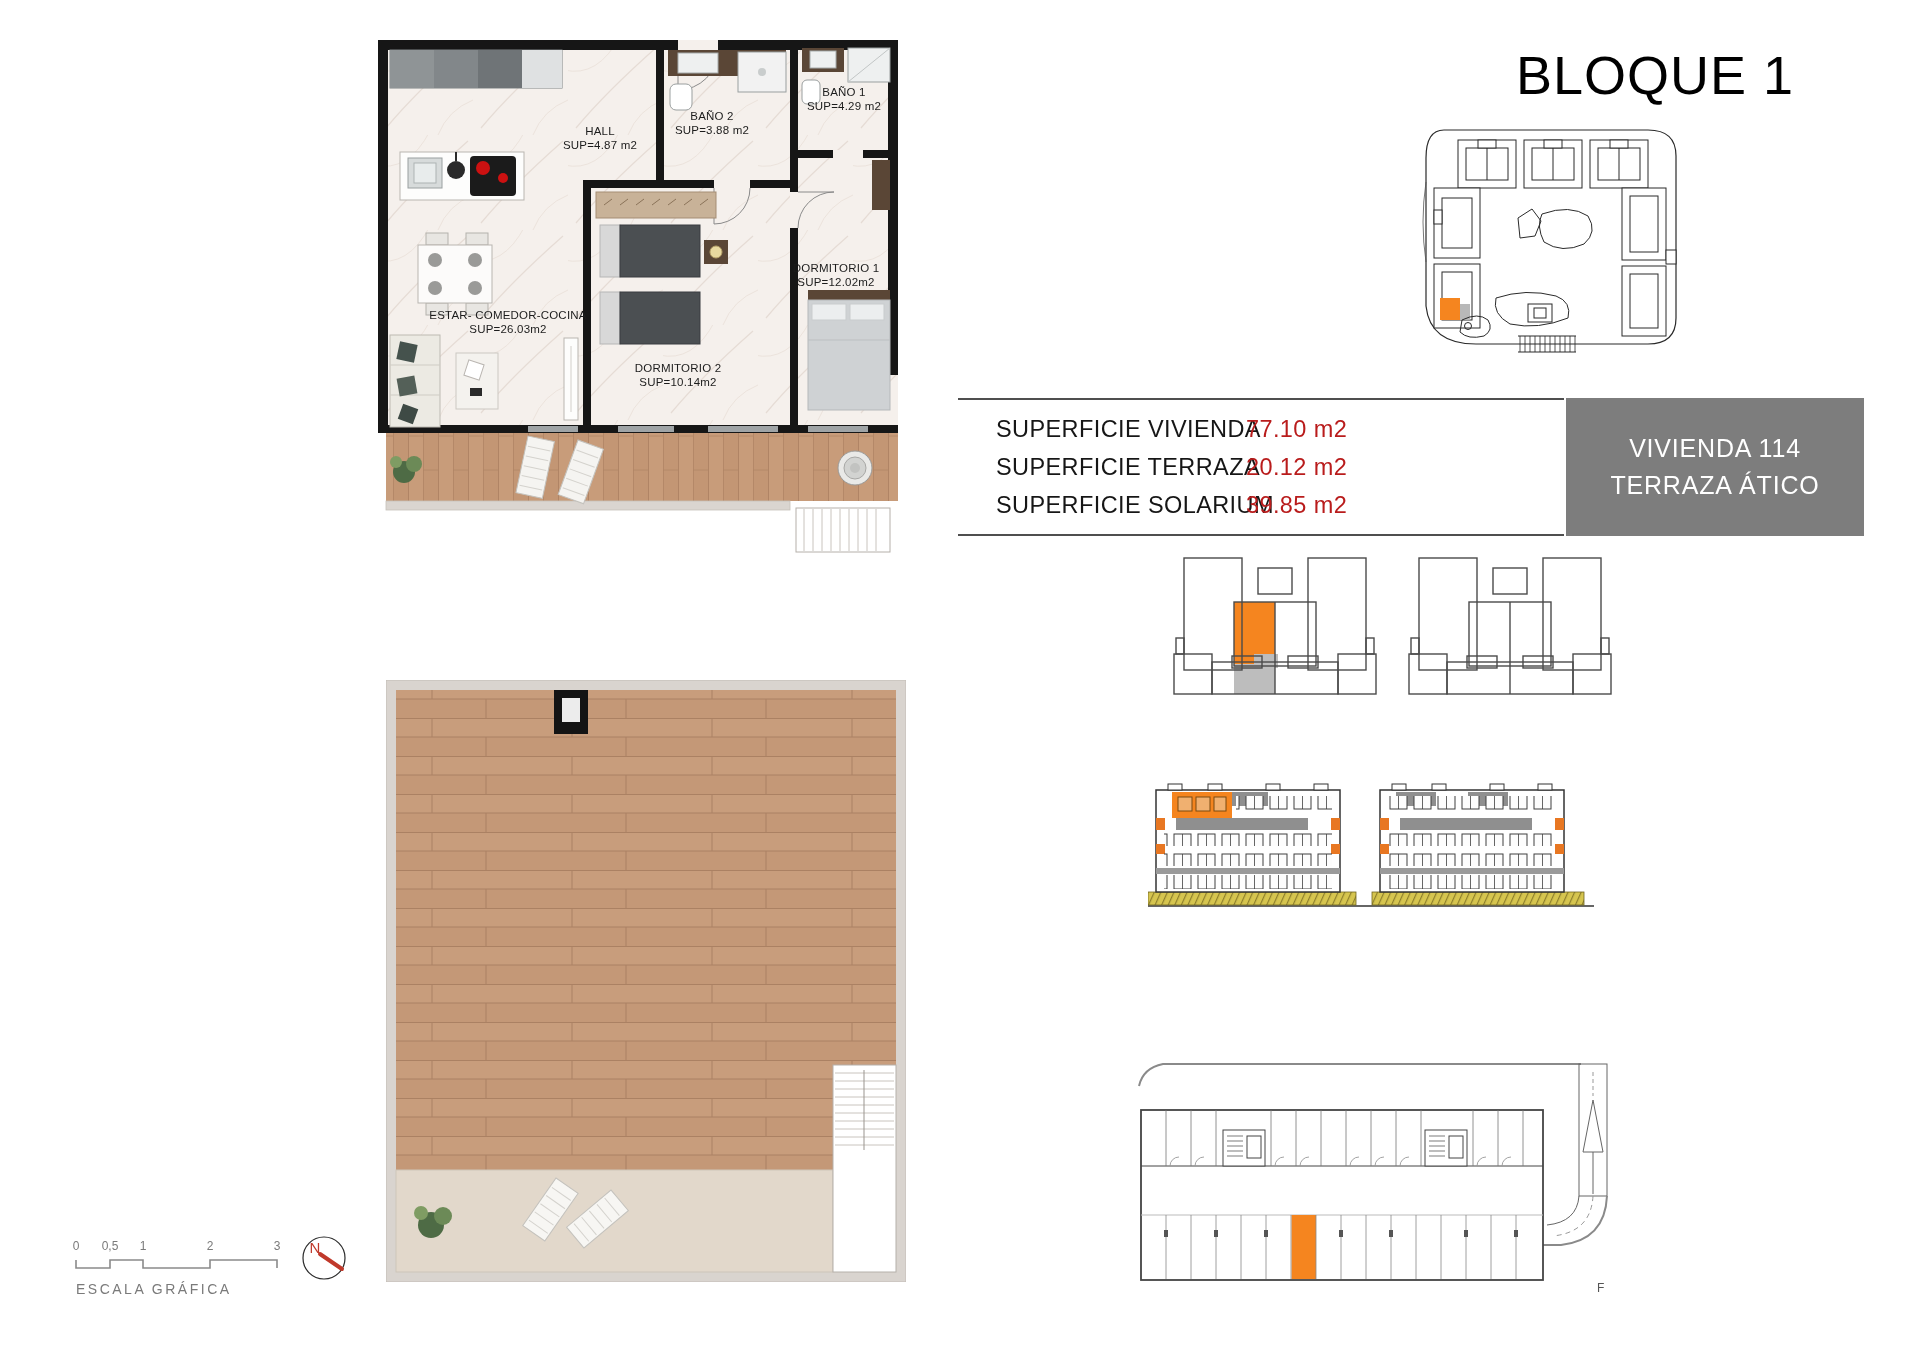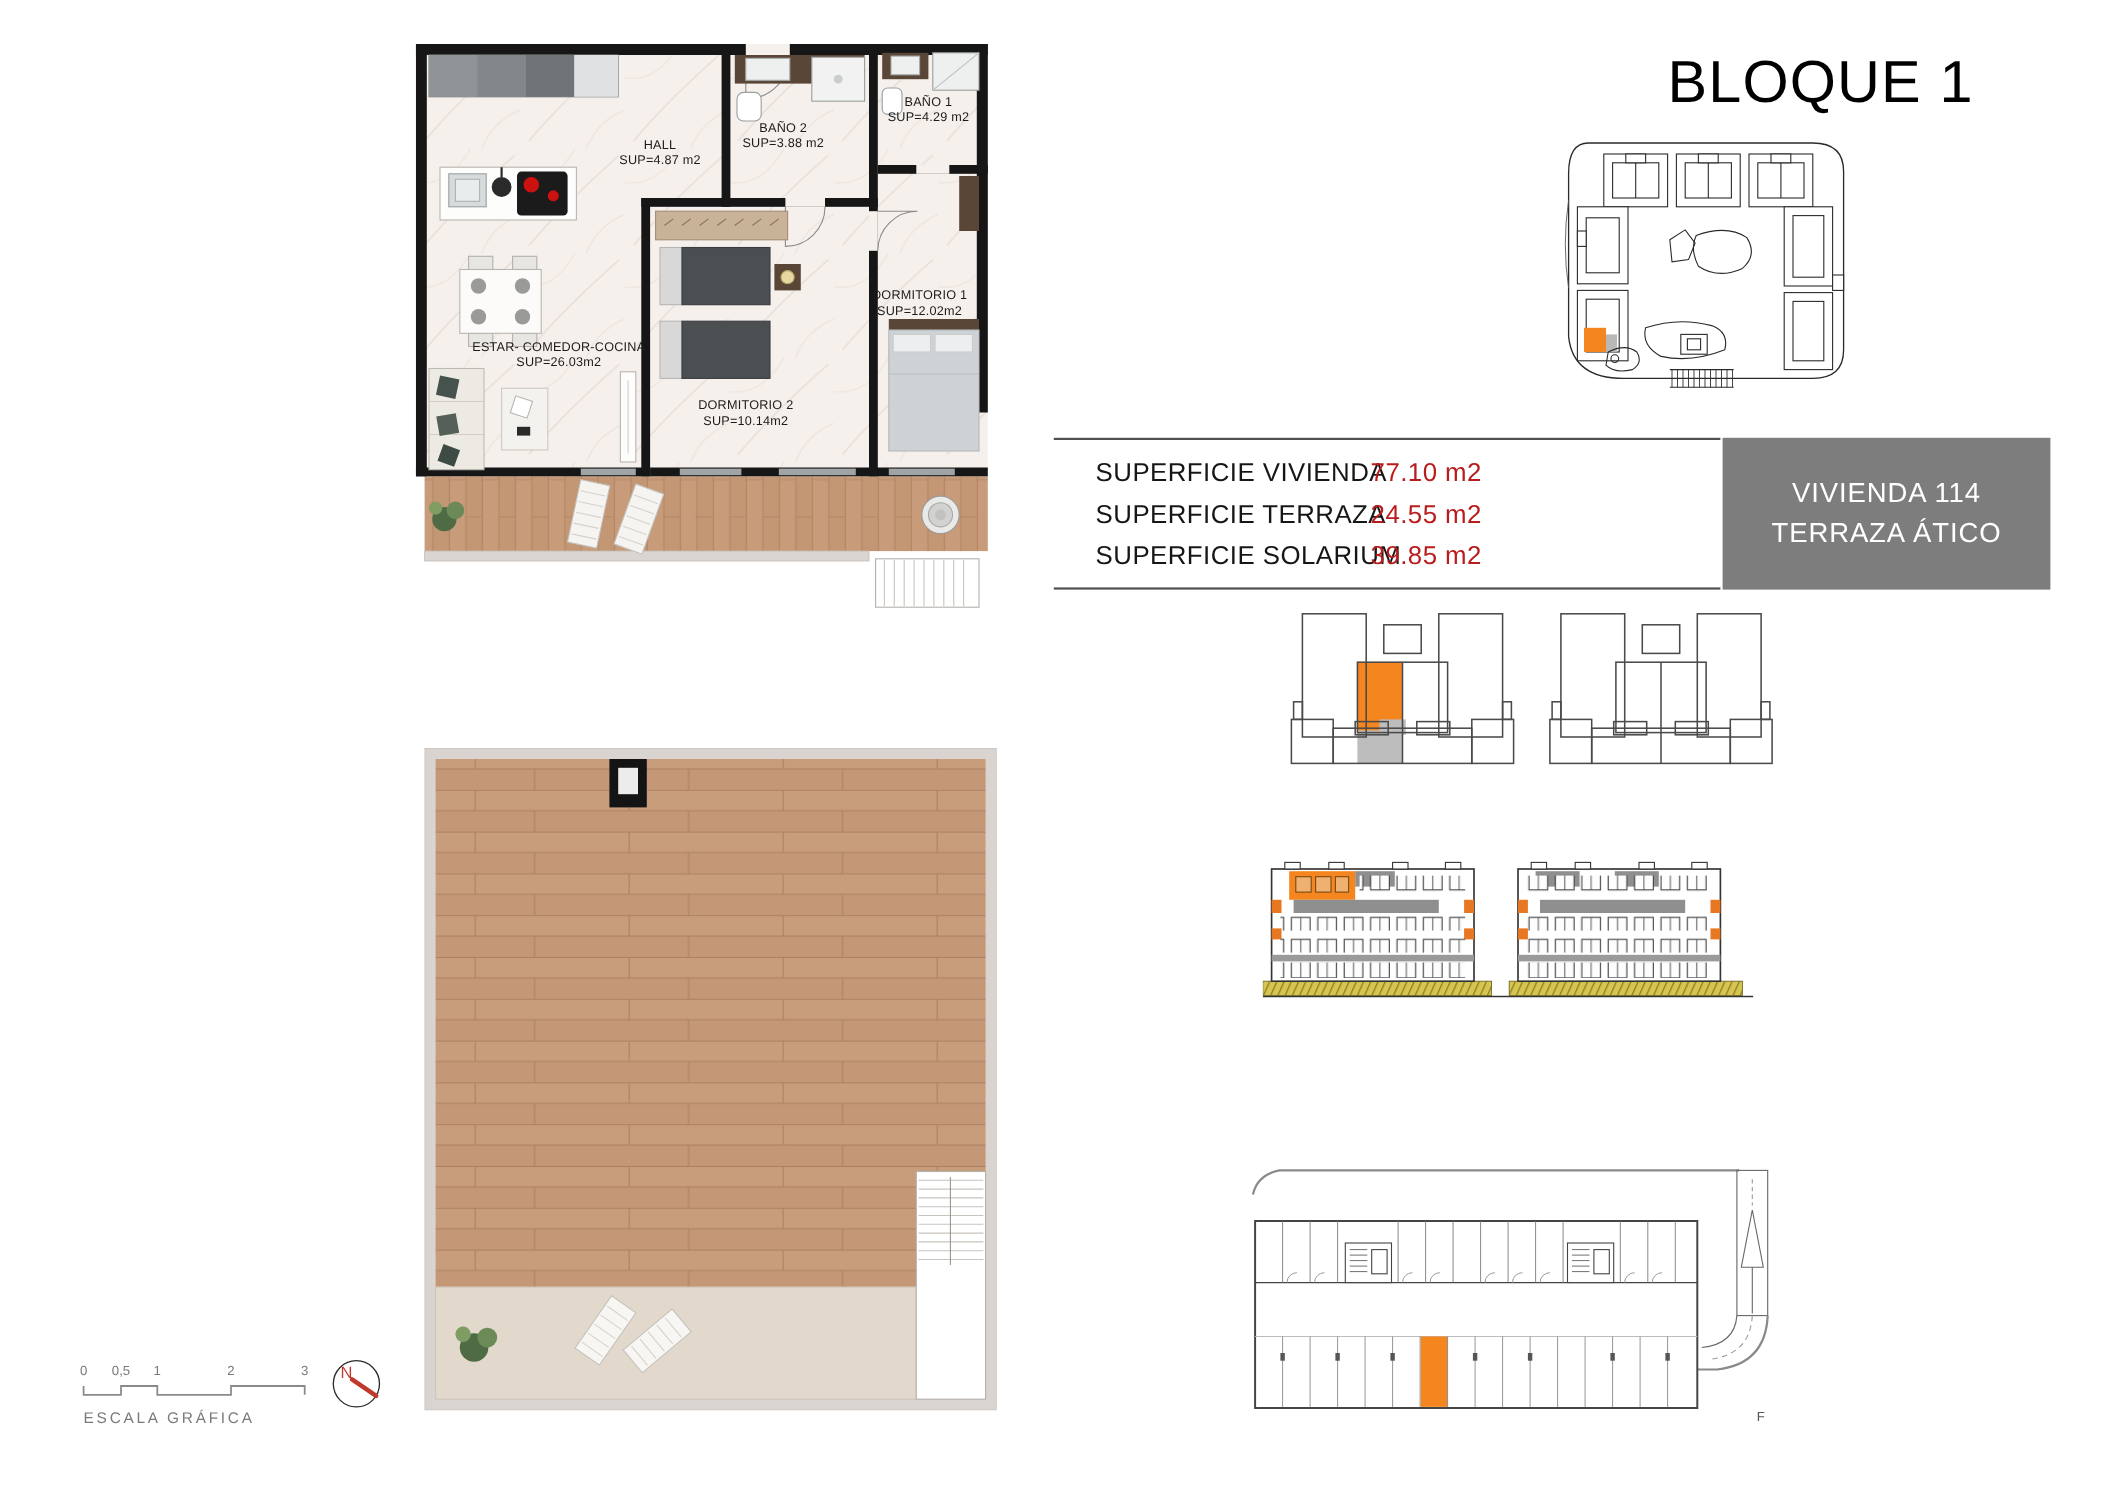--- a/index.html
+++ b/index.html
@@ -365,21 +365,21 @@
   </g>
 </svg>
 
 <div class="abs" id="summary-table">
   <div class="srow">
     <span class="lbl">SUPERFICIE VIVIENDA</span>
     <span class="val">77.10 m2</span>
   </div>
   <div class="srow">
     <span class="lbl">SUPERFICIE TERRAZA</span>
-    <span class="val">24.55 m2</span>
+    <span class="val">20.12 m2</span>
   </div>
   <div class="srow">
     <span class="lbl">SUPERFICIE SOLARIUM</span>
     <span class="val">39.85 m2</span>
   </div>
 </div>
 
 <div class="abs" id="unit-badge">
   <div>VIVIENDA 114</div>
   <div>TERRAZA ÁTICO</div>

